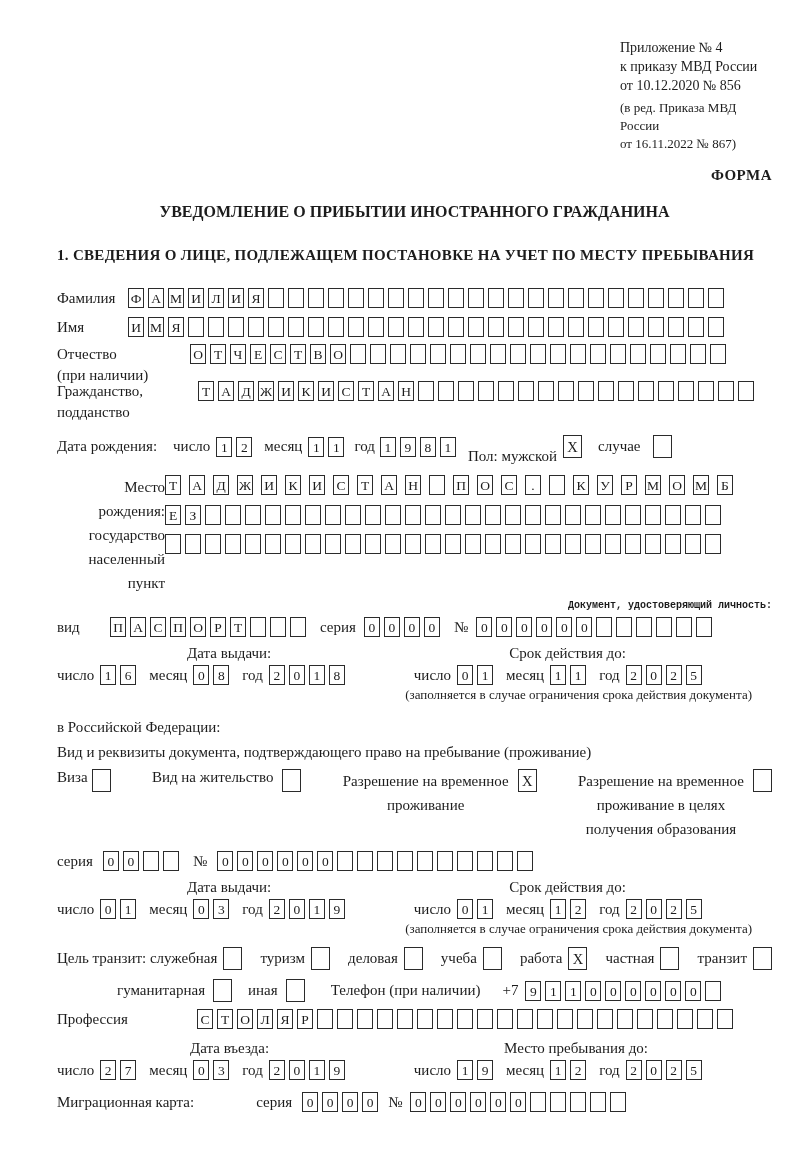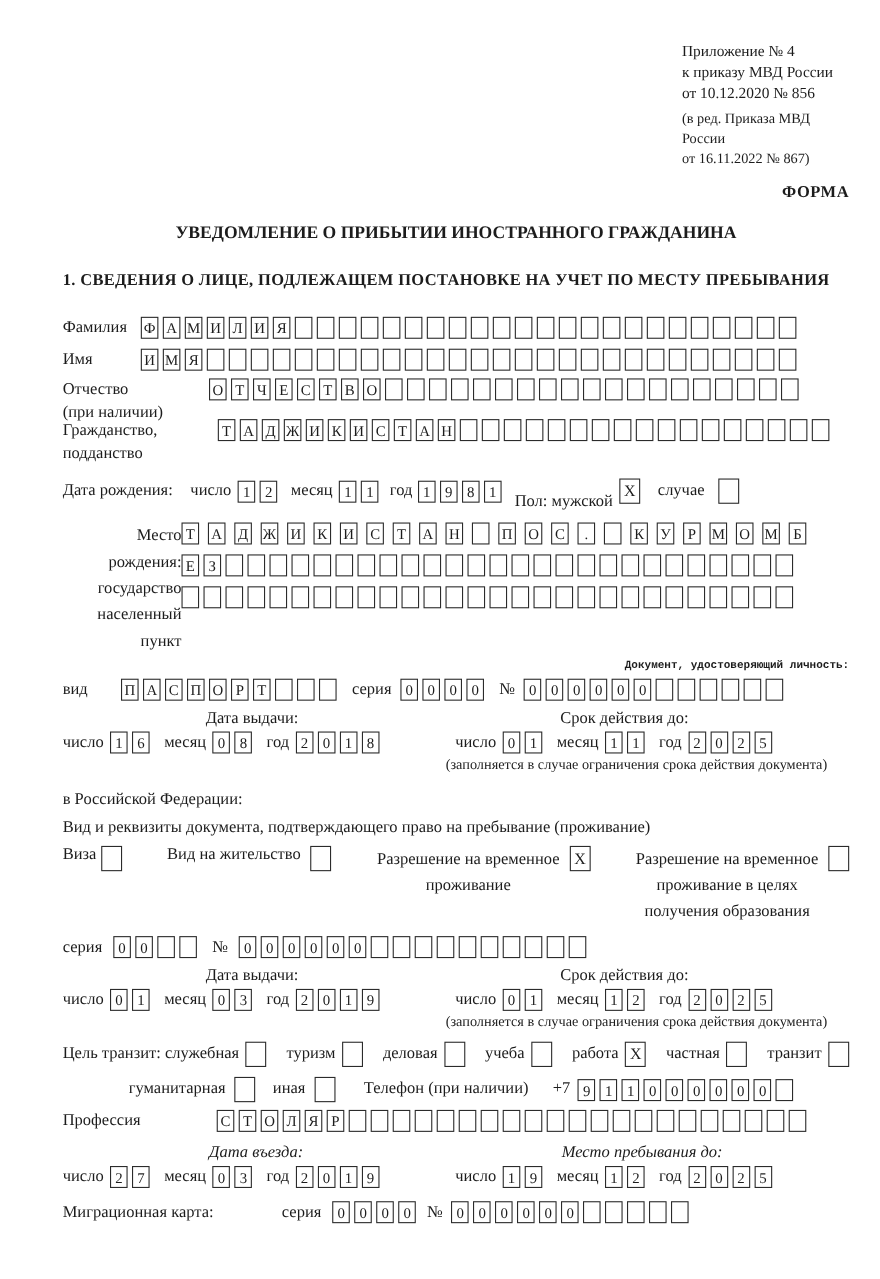--- a/index.html
+++ b/index.html
@@ -256,21 +256,21 @@
     <span class="inl" style="margin-left:26px;">Телефон (при наличии)</span>
     <span class="inl" style="margin-left:22px;margin-right:7px;">+7</span>
     <span class="cells"><span class="cell">9</span><span class="cell">1</span><span class="cell">1</span><span class="cell">0</span><span class="cell">0</span><span class="cell">0</span><span class="cell">0</span><span class="cell">0</span><span class="cell">0</span><span class="cell"></span></span>
   </div>
 
   <div class="frow" style="margin-top:7px;">
     <div class="flabel" style="width:140px;">Профессия</div>
     <div class="cells"><span class="cell">С</span><span class="cell">Т</span><span class="cell">О</span><span class="cell">Л</span><span class="cell">Я</span><span class="cell">Р</span><span class="cell"></span><span class="cell"></span><span class="cell"></span><span class="cell"></span><span class="cell"></span><span class="cell"></span><span class="cell"></span><span class="cell"></span><span class="cell"></span><span class="cell"></span><span class="cell"></span><span class="cell"></span><span class="cell"></span><span class="cell"></span><span class="cell"></span><span class="cell"></span><span class="cell"></span><span class="cell"></span><span class="cell"></span><span class="cell"></span><span class="cell"></span></div>
   </div>
 
-  <div class="dates-heads" style="margin-top:10px;font-style:italic;">
+  <div class="dates-heads" style="margin-top:10px;">
     <span style="margin-left:133px;">Дата въезда:</span>
     <span style="margin-left:235px;">Место пребывания до:</span>
   </div>
   <div class="dates-row">
     <span class="dg">
       <span class="dl">число</span>
       <span class="cells"><span class="cell">2</span><span class="cell">7</span></span>
       <span class="dl">месяц</span>
       <span class="cells"><span class="cell">0</span><span class="cell">3</span></span>
       <span class="dl">год</span>

